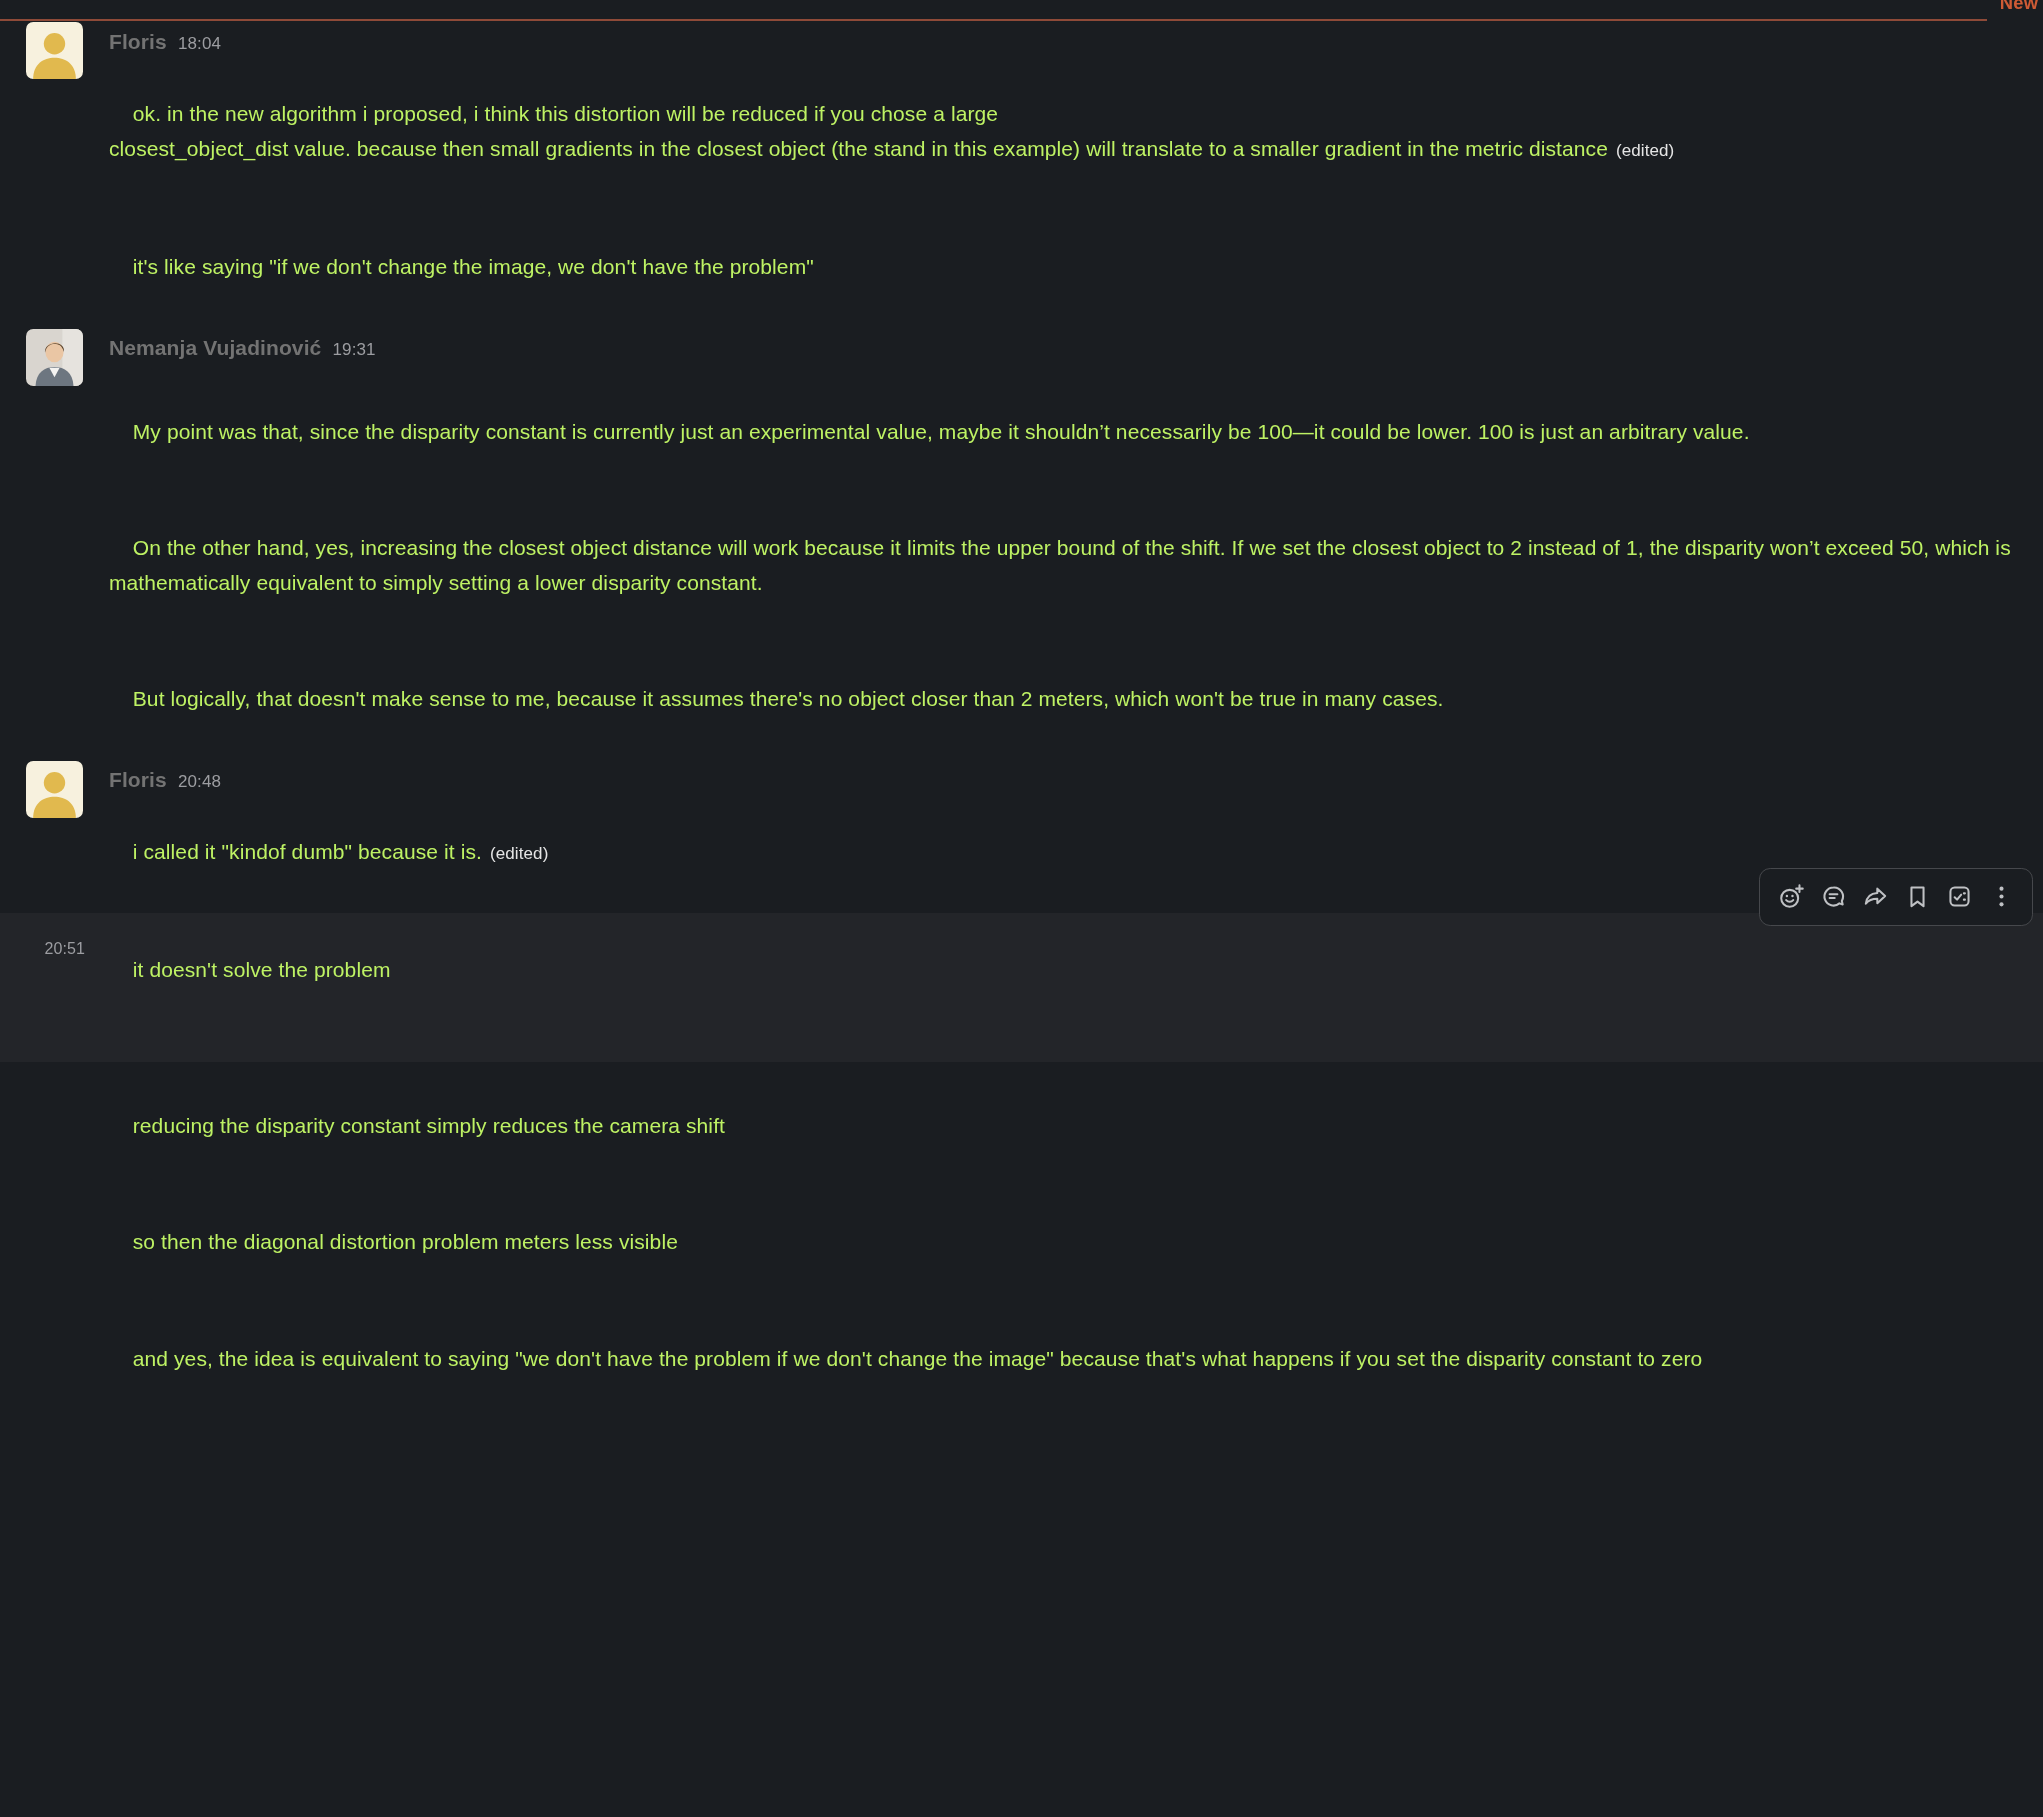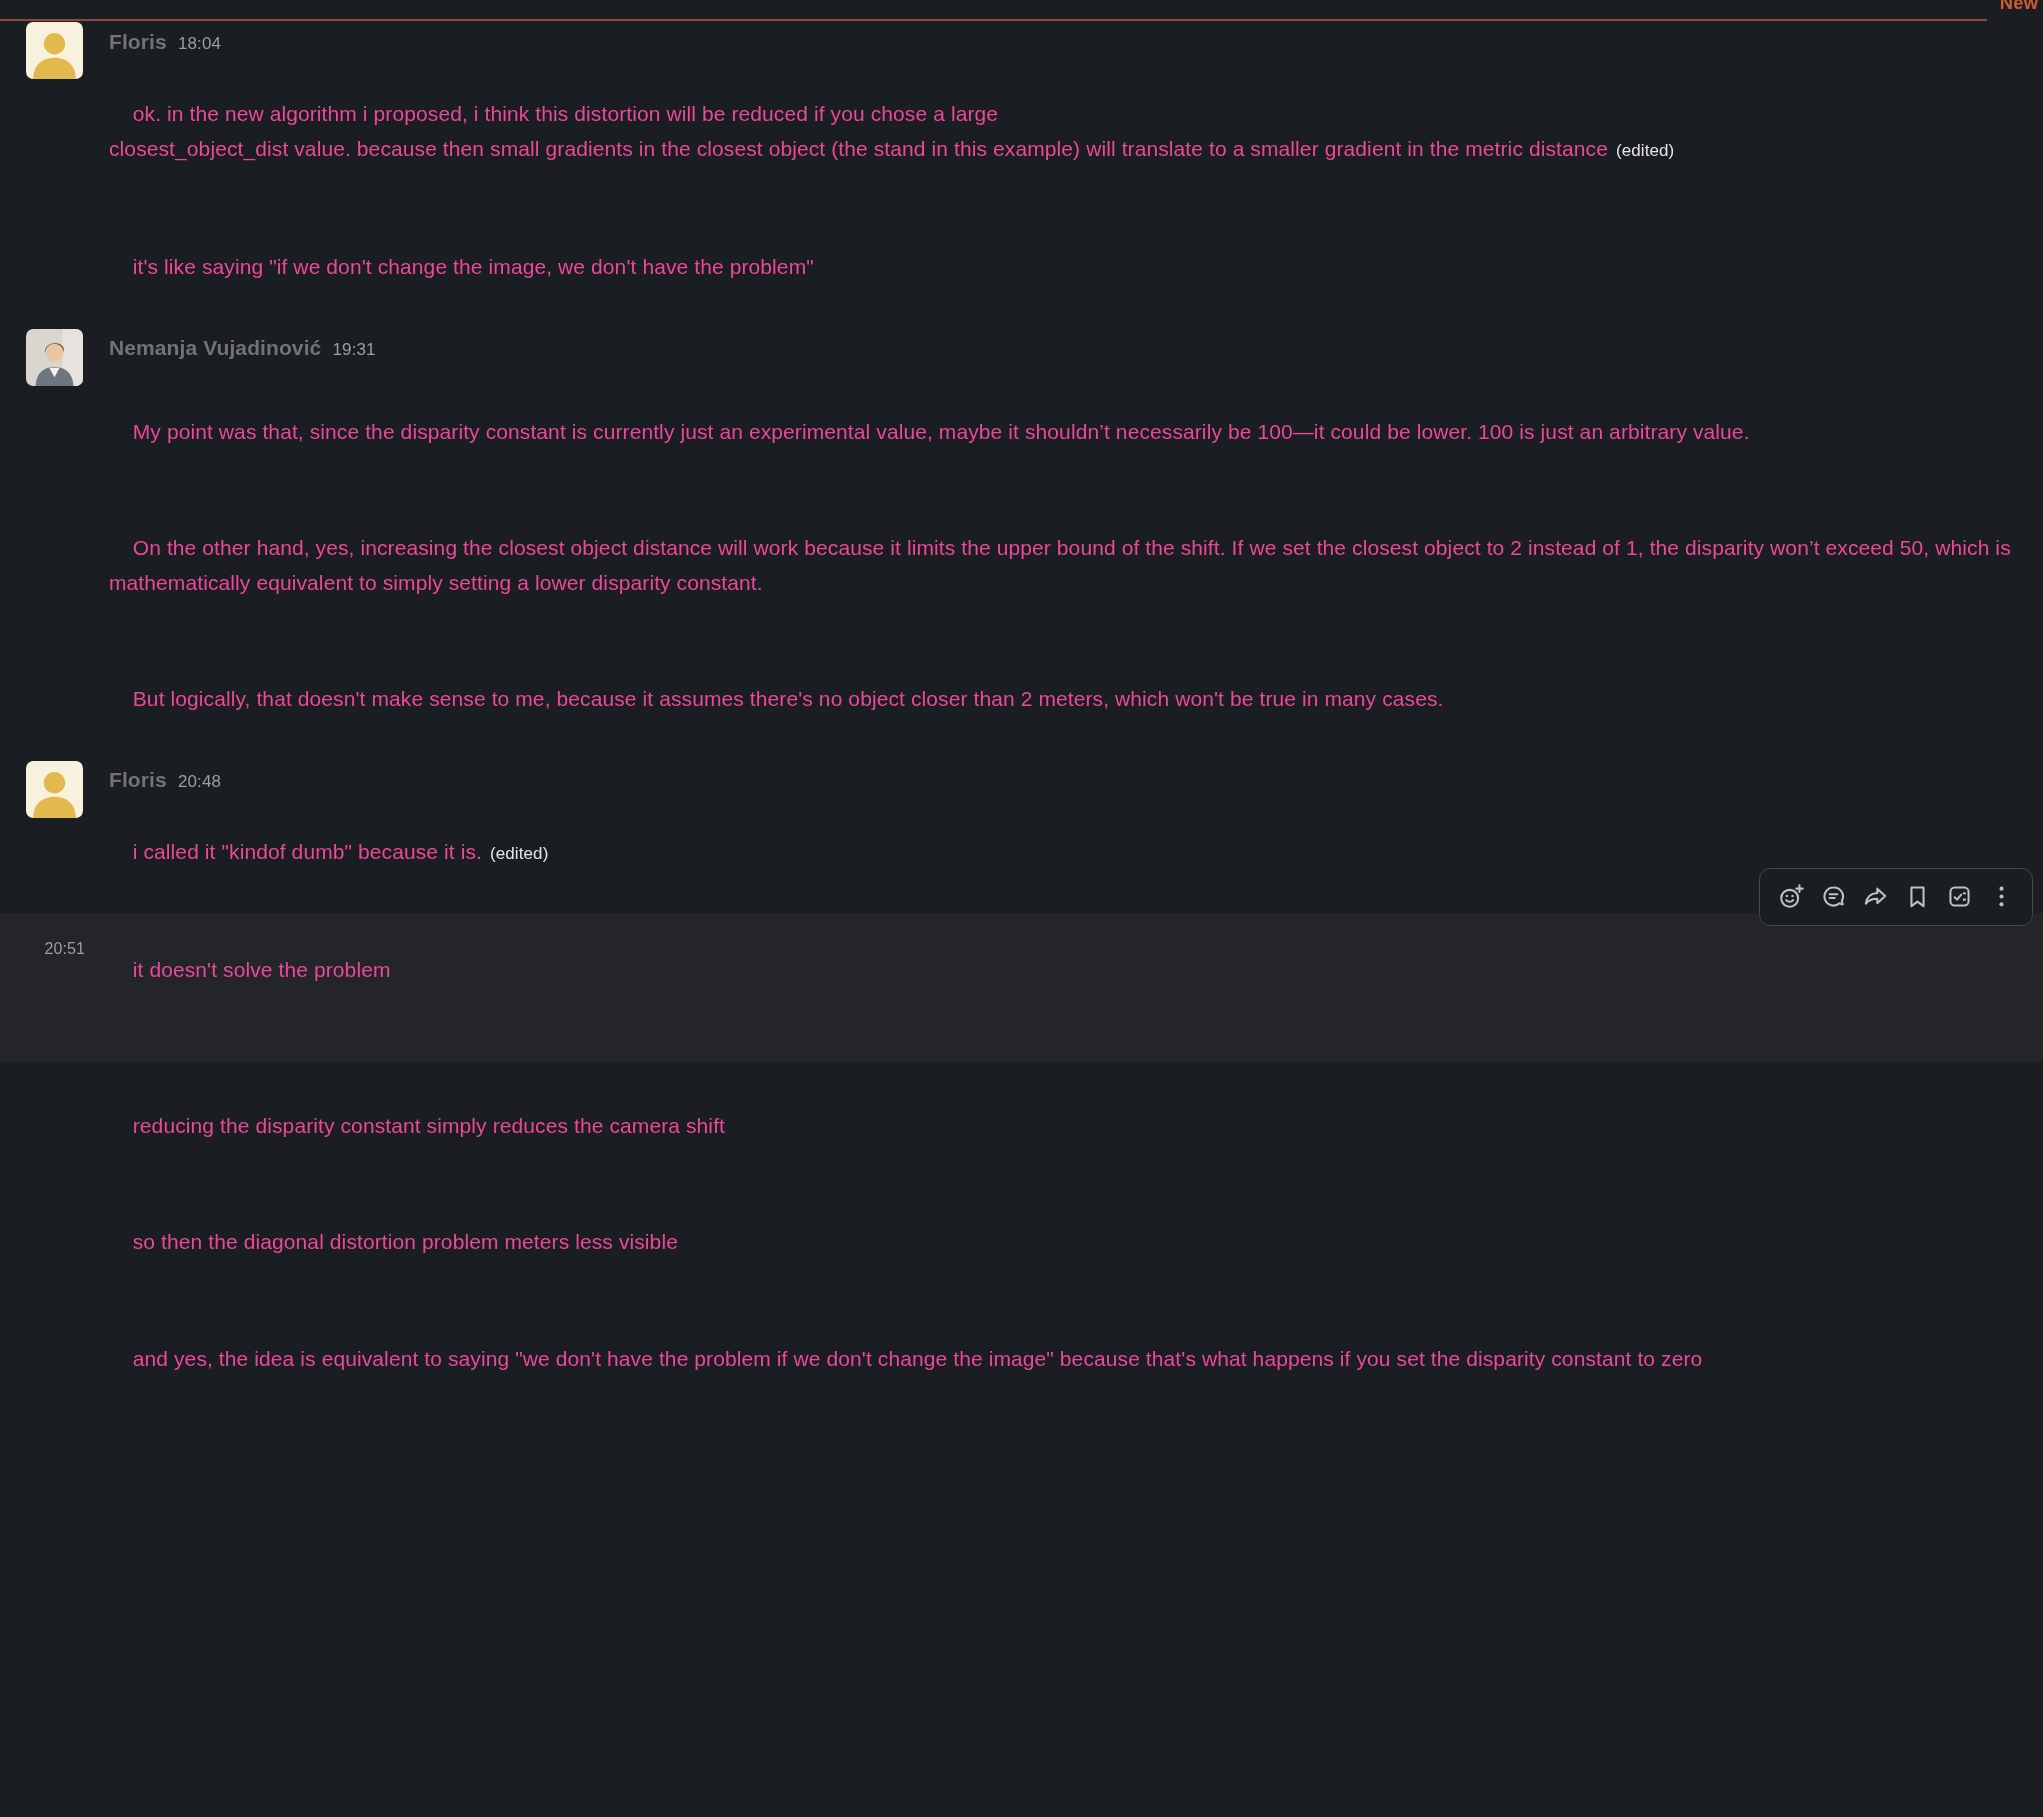--- a/index.html
+++ b/index.html
@@ -14,21 +14,21 @@
   .new-label{color:#cf5b35;font-weight:bold;font-size:18.4px;margin:0 4.8px 0 12.8px;transform:translateY(-7.2px);letter-spacing:0.2px}
   
   .messages{padding-top:12.8px}
   .row{position:relative;padding-left:109px;padding-right:16px;font-size:21px;line-height:35px;margin-top:11.2px;white-space:pre-wrap;letter-spacing:0.1px}
   .row.first{margin-top:0}
   .row.header{white-space:nowrap}
   .avatar{position:absolute;left:25.5px;top:-1.6px;width:57px;height:57px;border-radius:7.2px;overflow:hidden;display:block;cursor:pointer}
   .avatar svg{display:block;width:57px;height:57px}
   .name{font-weight:bold;color:#737373;cursor:pointer}
   .ts{color:#9c9da1;font-size:17px;margin-left:11.2px;cursor:pointer}
-  .text{color:#ec4899}
+  .text{color:#bef264}
   .edited{color:#e5e5e5;font-size:17px;margin-left:8px;white-space:nowrap}
   .row.hovered{background:#232529;margin-top:6.4px;padding-top:4.8px;padding-bottom:4.8px}
   .gutter-ts{position:absolute;left:0;top:18px;width:85px;text-align:right;color:#9c9da1;font-size:16px;line-height:35px}
   .row:not(.hovered) .gutter-ts{top:0}
   
   .toolbar{position:absolute;top:-45px;right:9.6px;display:flex;align-items:center;gap:8px;
     background:#1a1d21;border:1.6px solid #46484c;border-radius:11.2px;padding:11.2px 14.4px;z-index:5}
   .tool{width:34px;height:34px;display:flex;align-items:center;justify-content:center;color:#bfc1c4;cursor:pointer;border-radius:6.4px}
   .tool svg{width:29px;height:29px;display:block}
 </style>

